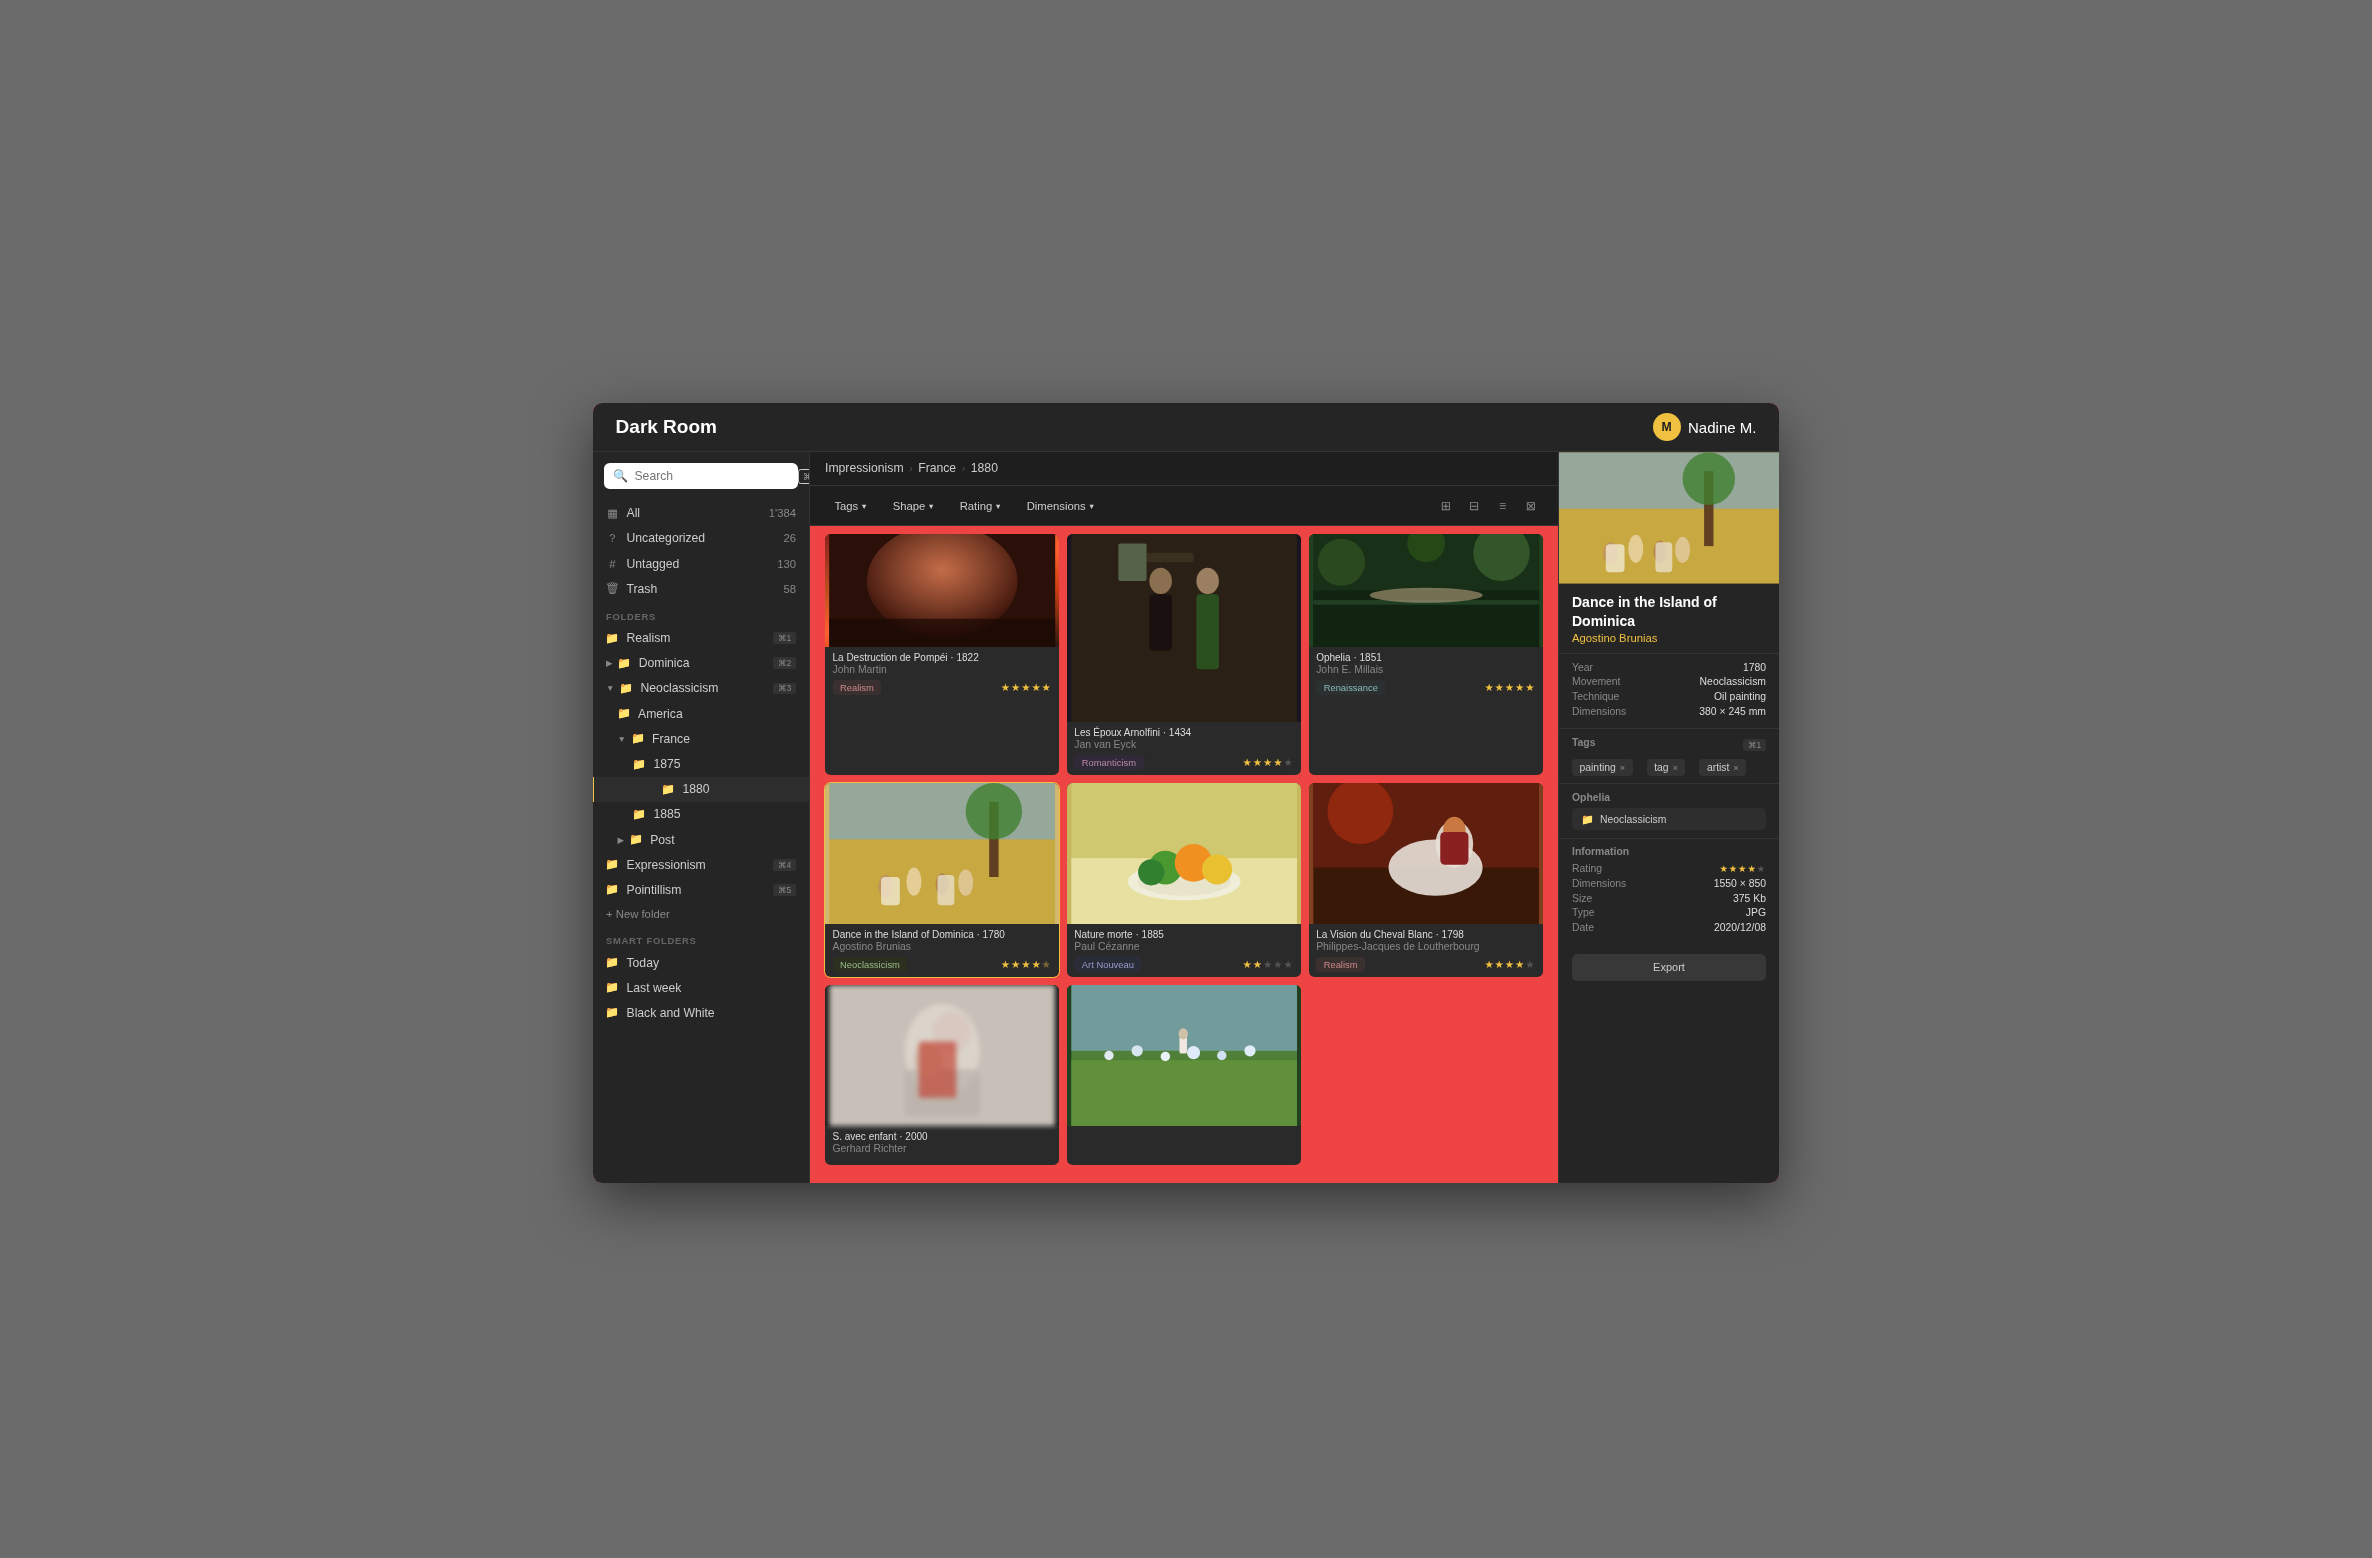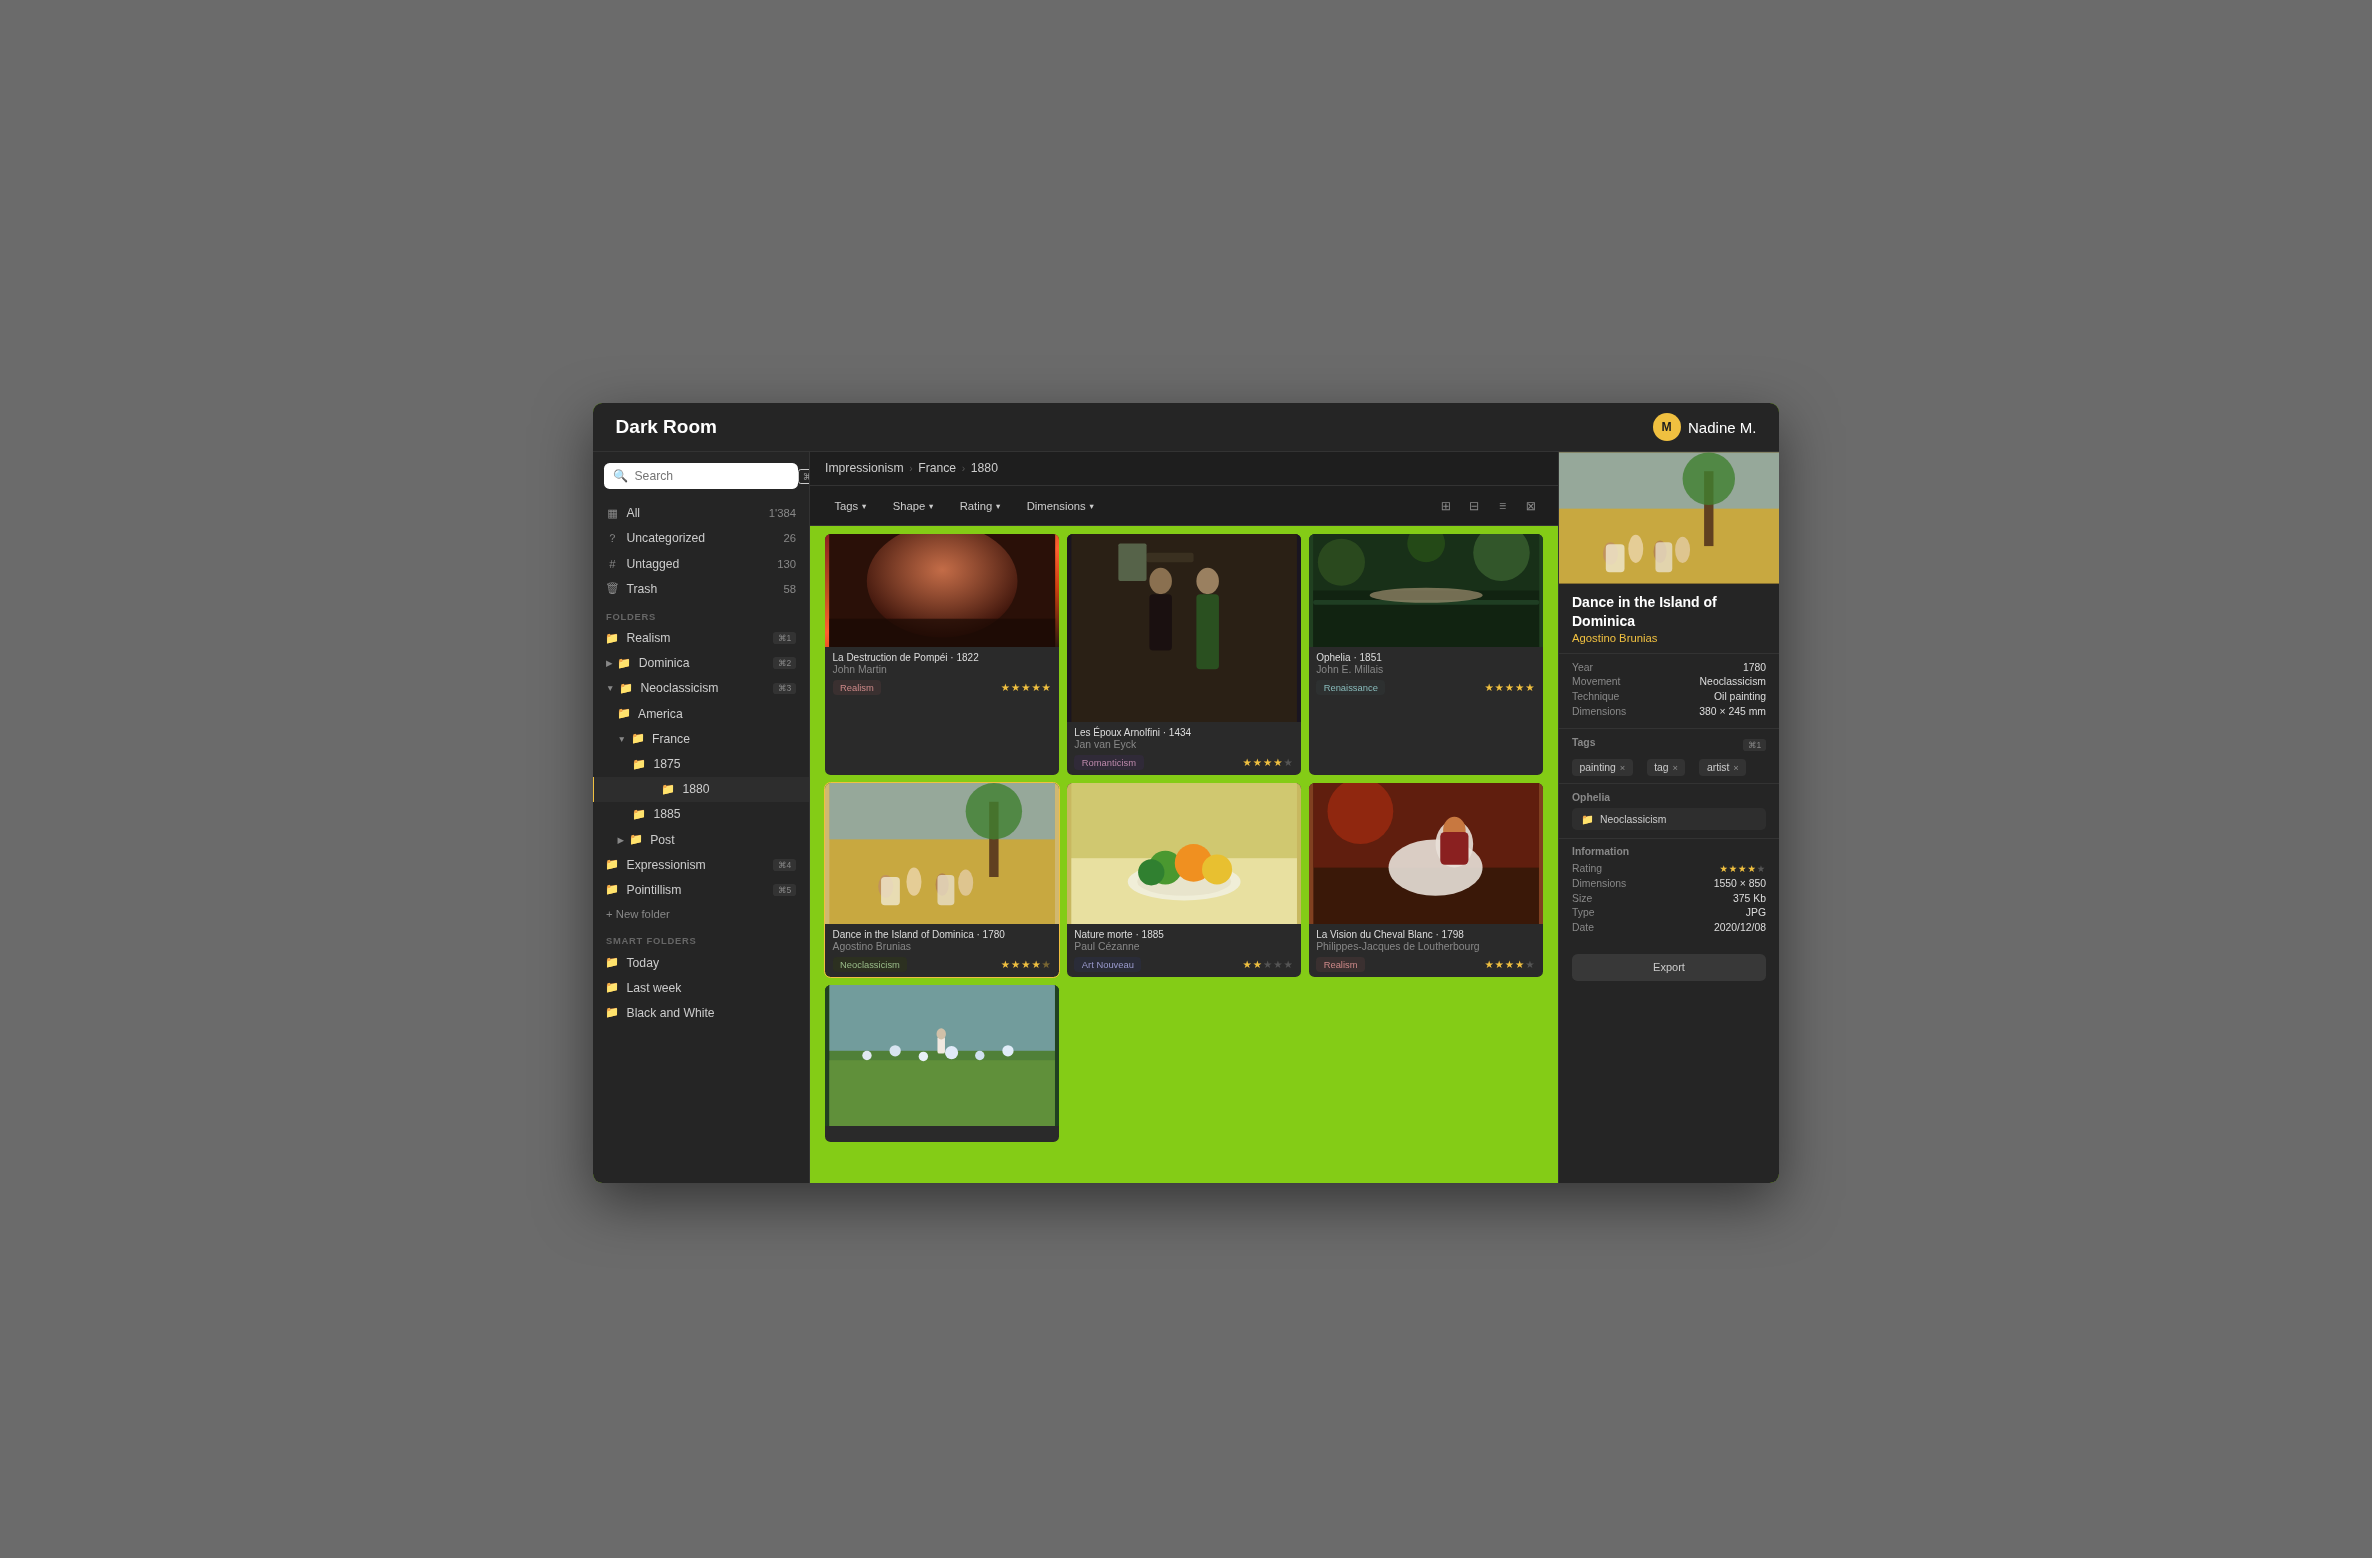--- a/index.html
+++ b/index.html
@@ -7,21 +7,21 @@
       background: #6b6b6b;
       display: flex;
       justify-content: center;
       align-items: center;
       min-height: 100vh;
       font-family: -apple-system, BlinkMacSystemFont, 'Segoe UI', sans-serif;
     }
     .app-window {
       width: 1186px;
       height: 780px;
-      background: #84cc16;
+      background: #ef4444;
       border-radius: 9.4px;
       overflow: hidden;
       display: flex;
       flex-direction: column;
       box-shadow: 0 19px 56px rgba(0,0,0,0.5);
       margin-top: 28px;
     }
     
     .header {
       background: #252525;
@@ -681,20 +681,40 @@
           <div class="image-info">
             <div class="image-title">La Vision du Cheval Blanc · 1798</div>
             <div class="image-author">Philippes-Jacques de Loutherbourg</div>
             <div class="image-footer">
               <span class="tag-badge tag-realism">Realism</span>
               <span class="stars">★★★★<span style="color:#555;">★</span></span>
             </div>
           </div>
         </div>
 
+        <div class="image-card">
+          <div class="image-thumb-placeholder" style="height:141px; position:relative; background:#1a1a1a;">
+            <svg width="100%" height="100%" viewBox="0 0 240 150" xmlns="http://www.w3.org/2000/svg" style="position:absolute;top:0;left:0; filter:blur(2.8px);">
+              <rect width="240" height="150" fill="#c8c0b8"></rect>
+              <ellipse cx="120" cy="70" rx="40" ry="50" fill="#e0d8d0" opacity="0.8"></ellipse>
+              <ellipse cx="130" cy="50" rx="20" ry="22" fill="#d8c8c0"></ellipse>
+              <circle cx="120" cy="40" rx="12" ry="0" fill="#c0a890"></circle>
+              <rect x="80" y="90" width="80" height="50" rx="5" fill="#b8b0a8" opacity="0.7"></rect>
+              <ellipse cx="105" cy="80" rx="15" ry="18" fill="#d0c0b0"></ellipse>
+
+              <rect x="95" y="60" width="40" height="60" rx="3" fill="#c03020" opacity="0.6"></rect>
+            </svg>
+          </div>
+          <div class="image-info">
+            <div class="image-title">S. avec enfant · 2000</div>
+            <div class="image-author">Gerhard Richter</div>
+            <div class="image-footer">
+            </div>
+          </div>
+        </div>
 
         <div class="image-card">
           <div class="image-thumb-placeholder" style="height:141px; position:relative; background:#204020;">
             <svg width="100%" height="100%" viewBox="0 0 240 150" xmlns="http://www.w3.org/2000/svg" style="position:absolute;top:0;left:0;">
               <rect width="240" height="150" fill="#508038"></rect>
 
               <rect x="0" y="0" width="240" height="70" fill="#80a8c8" opacity="0.7"></rect>
 
               <rect x="0" y="80" width="240" height="70" fill="#60903a"></rect>
 

